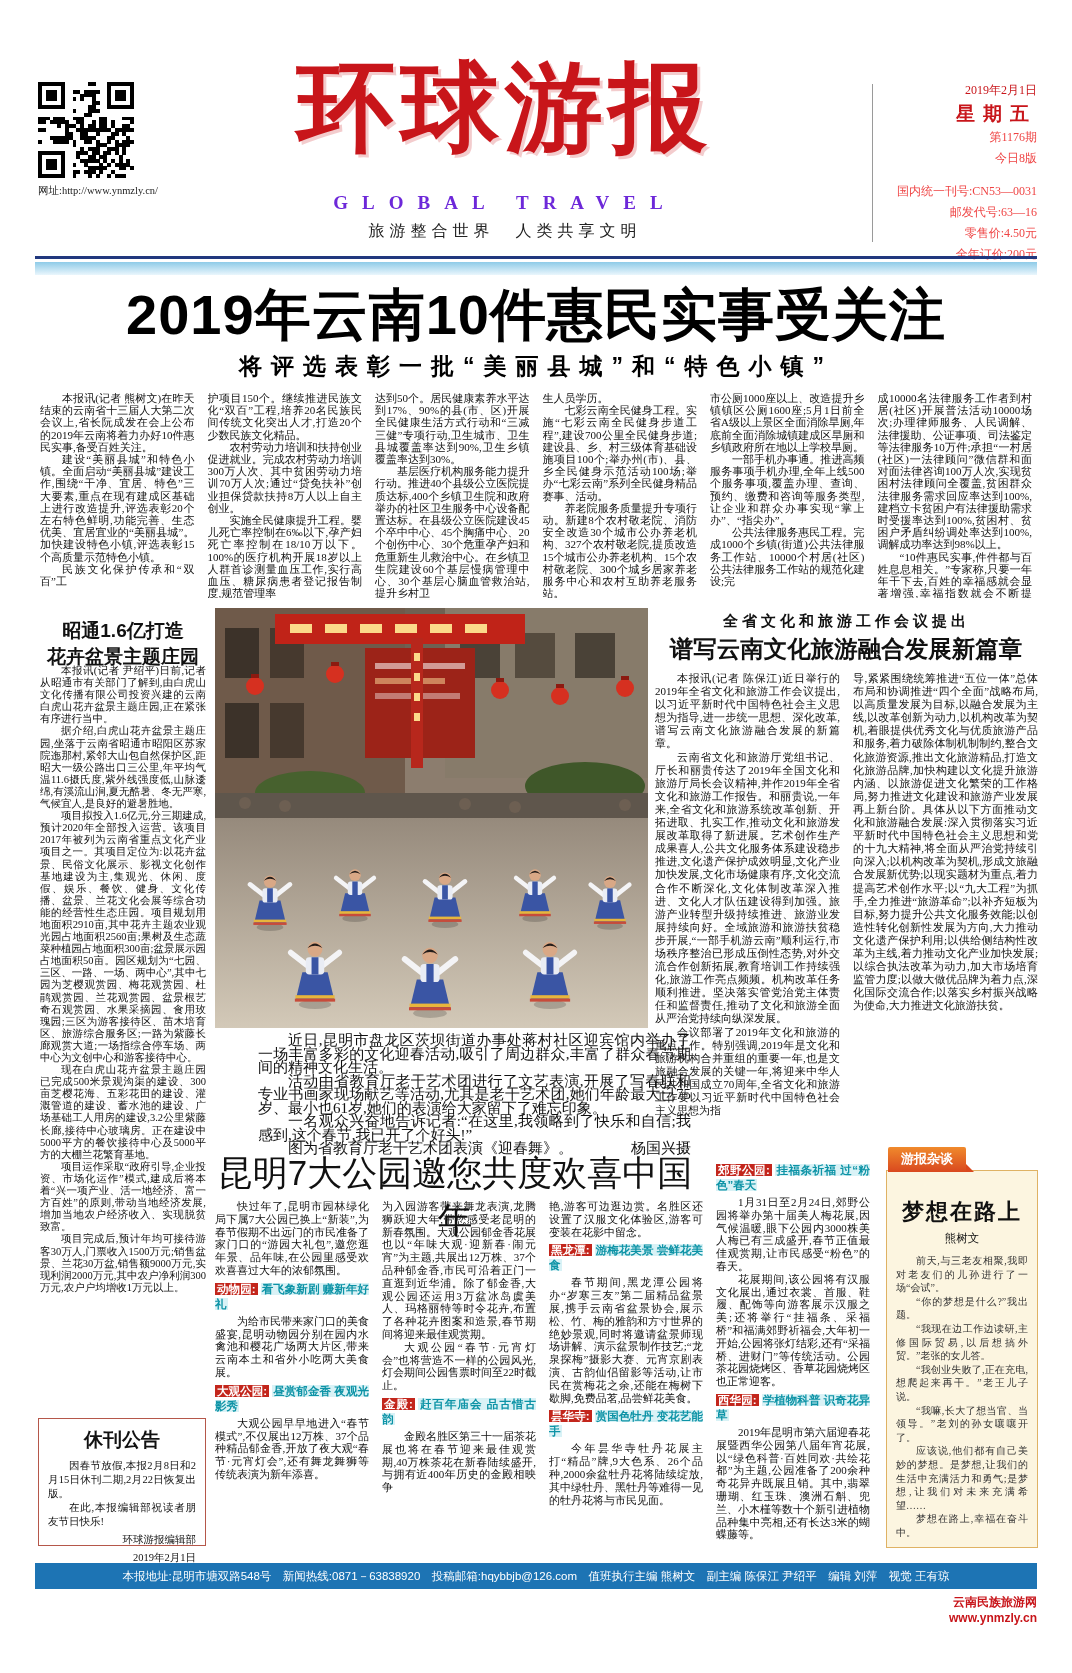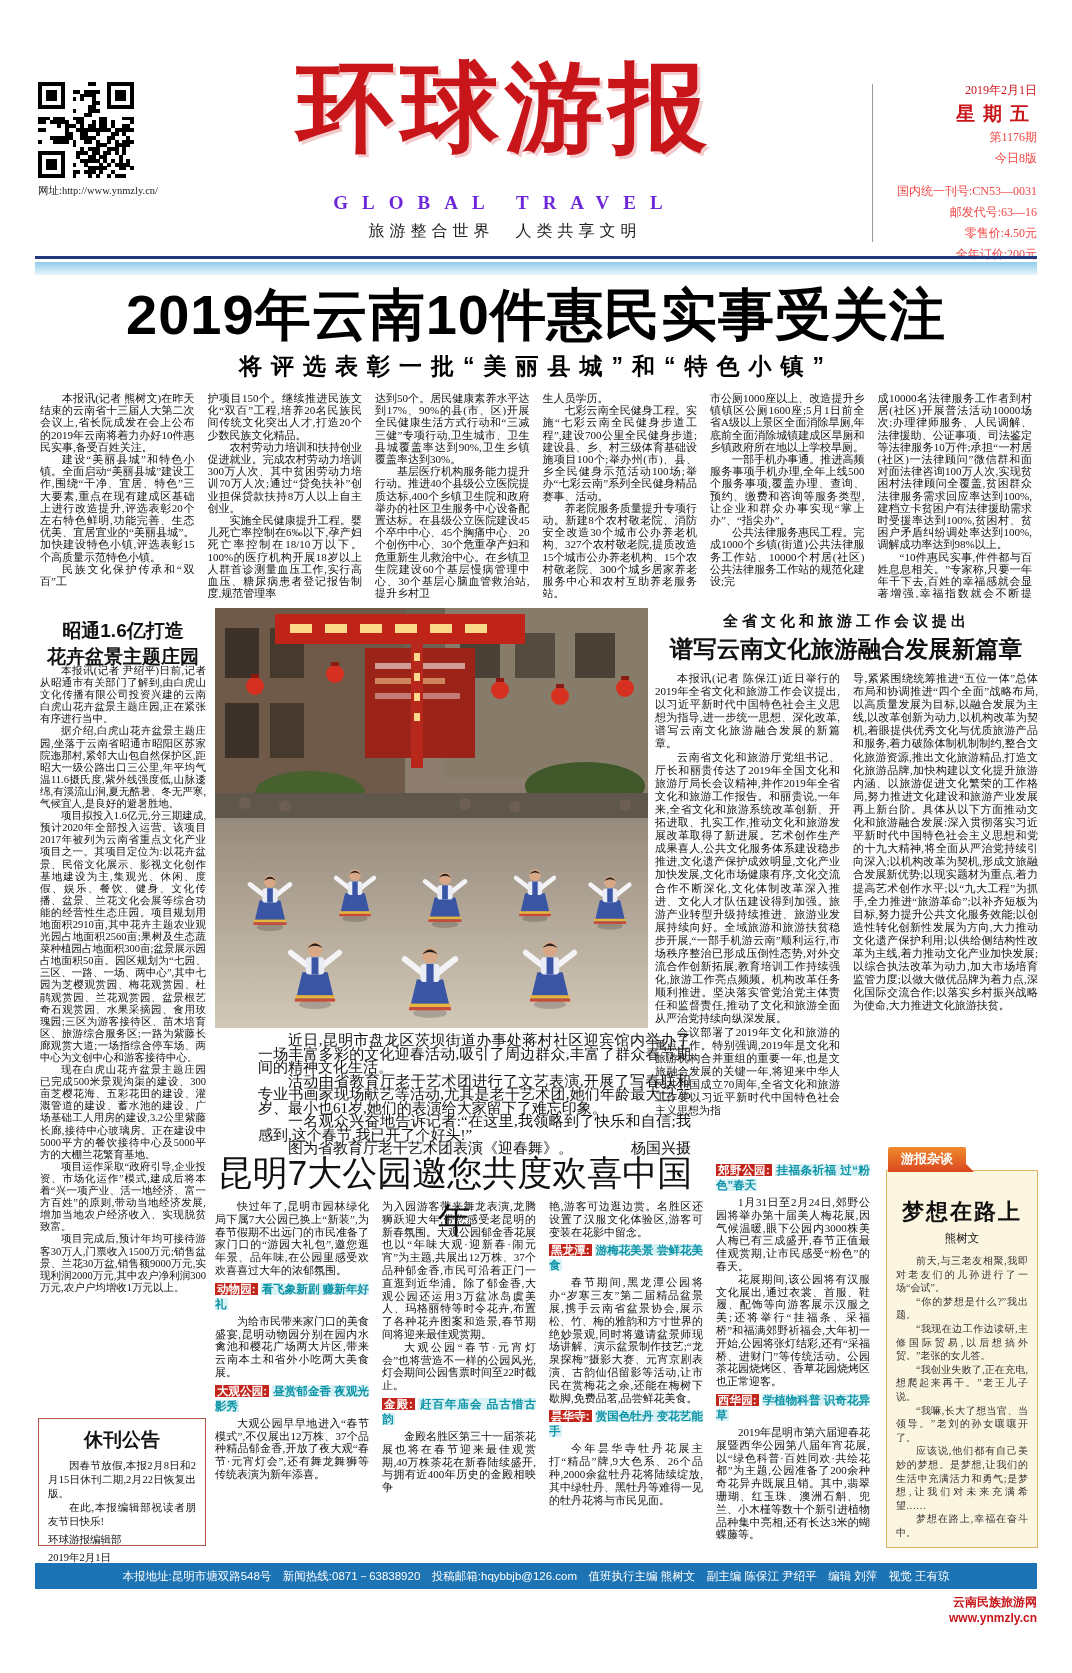--- a/index.html
+++ b/index.html
@@ -38,21 +38,21 @@
   .zt-title{position:absolute;left:38px;top:618px;width:170px;text-align:center;
       font-family:"Liberation Sans","DejaVu Sans",sans-serif;font-weight:900;font-size:19px;line-height:26px;}
   .zt-body{position:absolute;left:40px;top:665px;width:166px;height:732px;overflow:hidden;
       font-size:10.5px;line-height:12.1px;text-align:justify;}
   
   .notice{position:absolute;left:38px;top:1418px;width:168px;height:128px;border:1.5px solid #b5574a;
       box-sizing:border-box;padding:8px 9px;background:#fff;}
   .notice-title{text-align:center;font-family:"Liberation Sans","DejaVu Sans",sans-serif;
       font-weight:900;font-size:19px;margin-bottom:6px;}
   .notice-body{font-size:10.5px;line-height:14px;text-align:justify;}
-  .notice-sign{font-size:10.5px;line-height:14px;text-align:left;margin-top:4px;}
+  .notice-sign{font-size:10.5px;line-height:14px;text-align:right;margin-top:4px;}
   
   .photo{position:absolute;left:215px;top:608px;width:433px;height:420px;overflow:hidden;background:#8d8175;}
   .caption{position:absolute;left:210px;top:1034px;width:433px;font-size:15px;line-height:13.5px;text-align:justify;margin-left:48px;}
   .caption-last{display:flex;justify-content:space-between;}
   .caption-last .cl-t{text-indent:2em;}
   .caption-last .cl-c{white-space:nowrap;}
   
   .cu-kicker{position:absolute;left:655px;top:612px;width:383px;text-align:center;
       font-family:"Liberation Sans","DejaVu Sans",sans-serif;font-size:15px;letter-spacing:4px;font-weight:bold;}
   .cu-title{position:absolute;left:650px;top:633px;width:392px;text-align:center;

